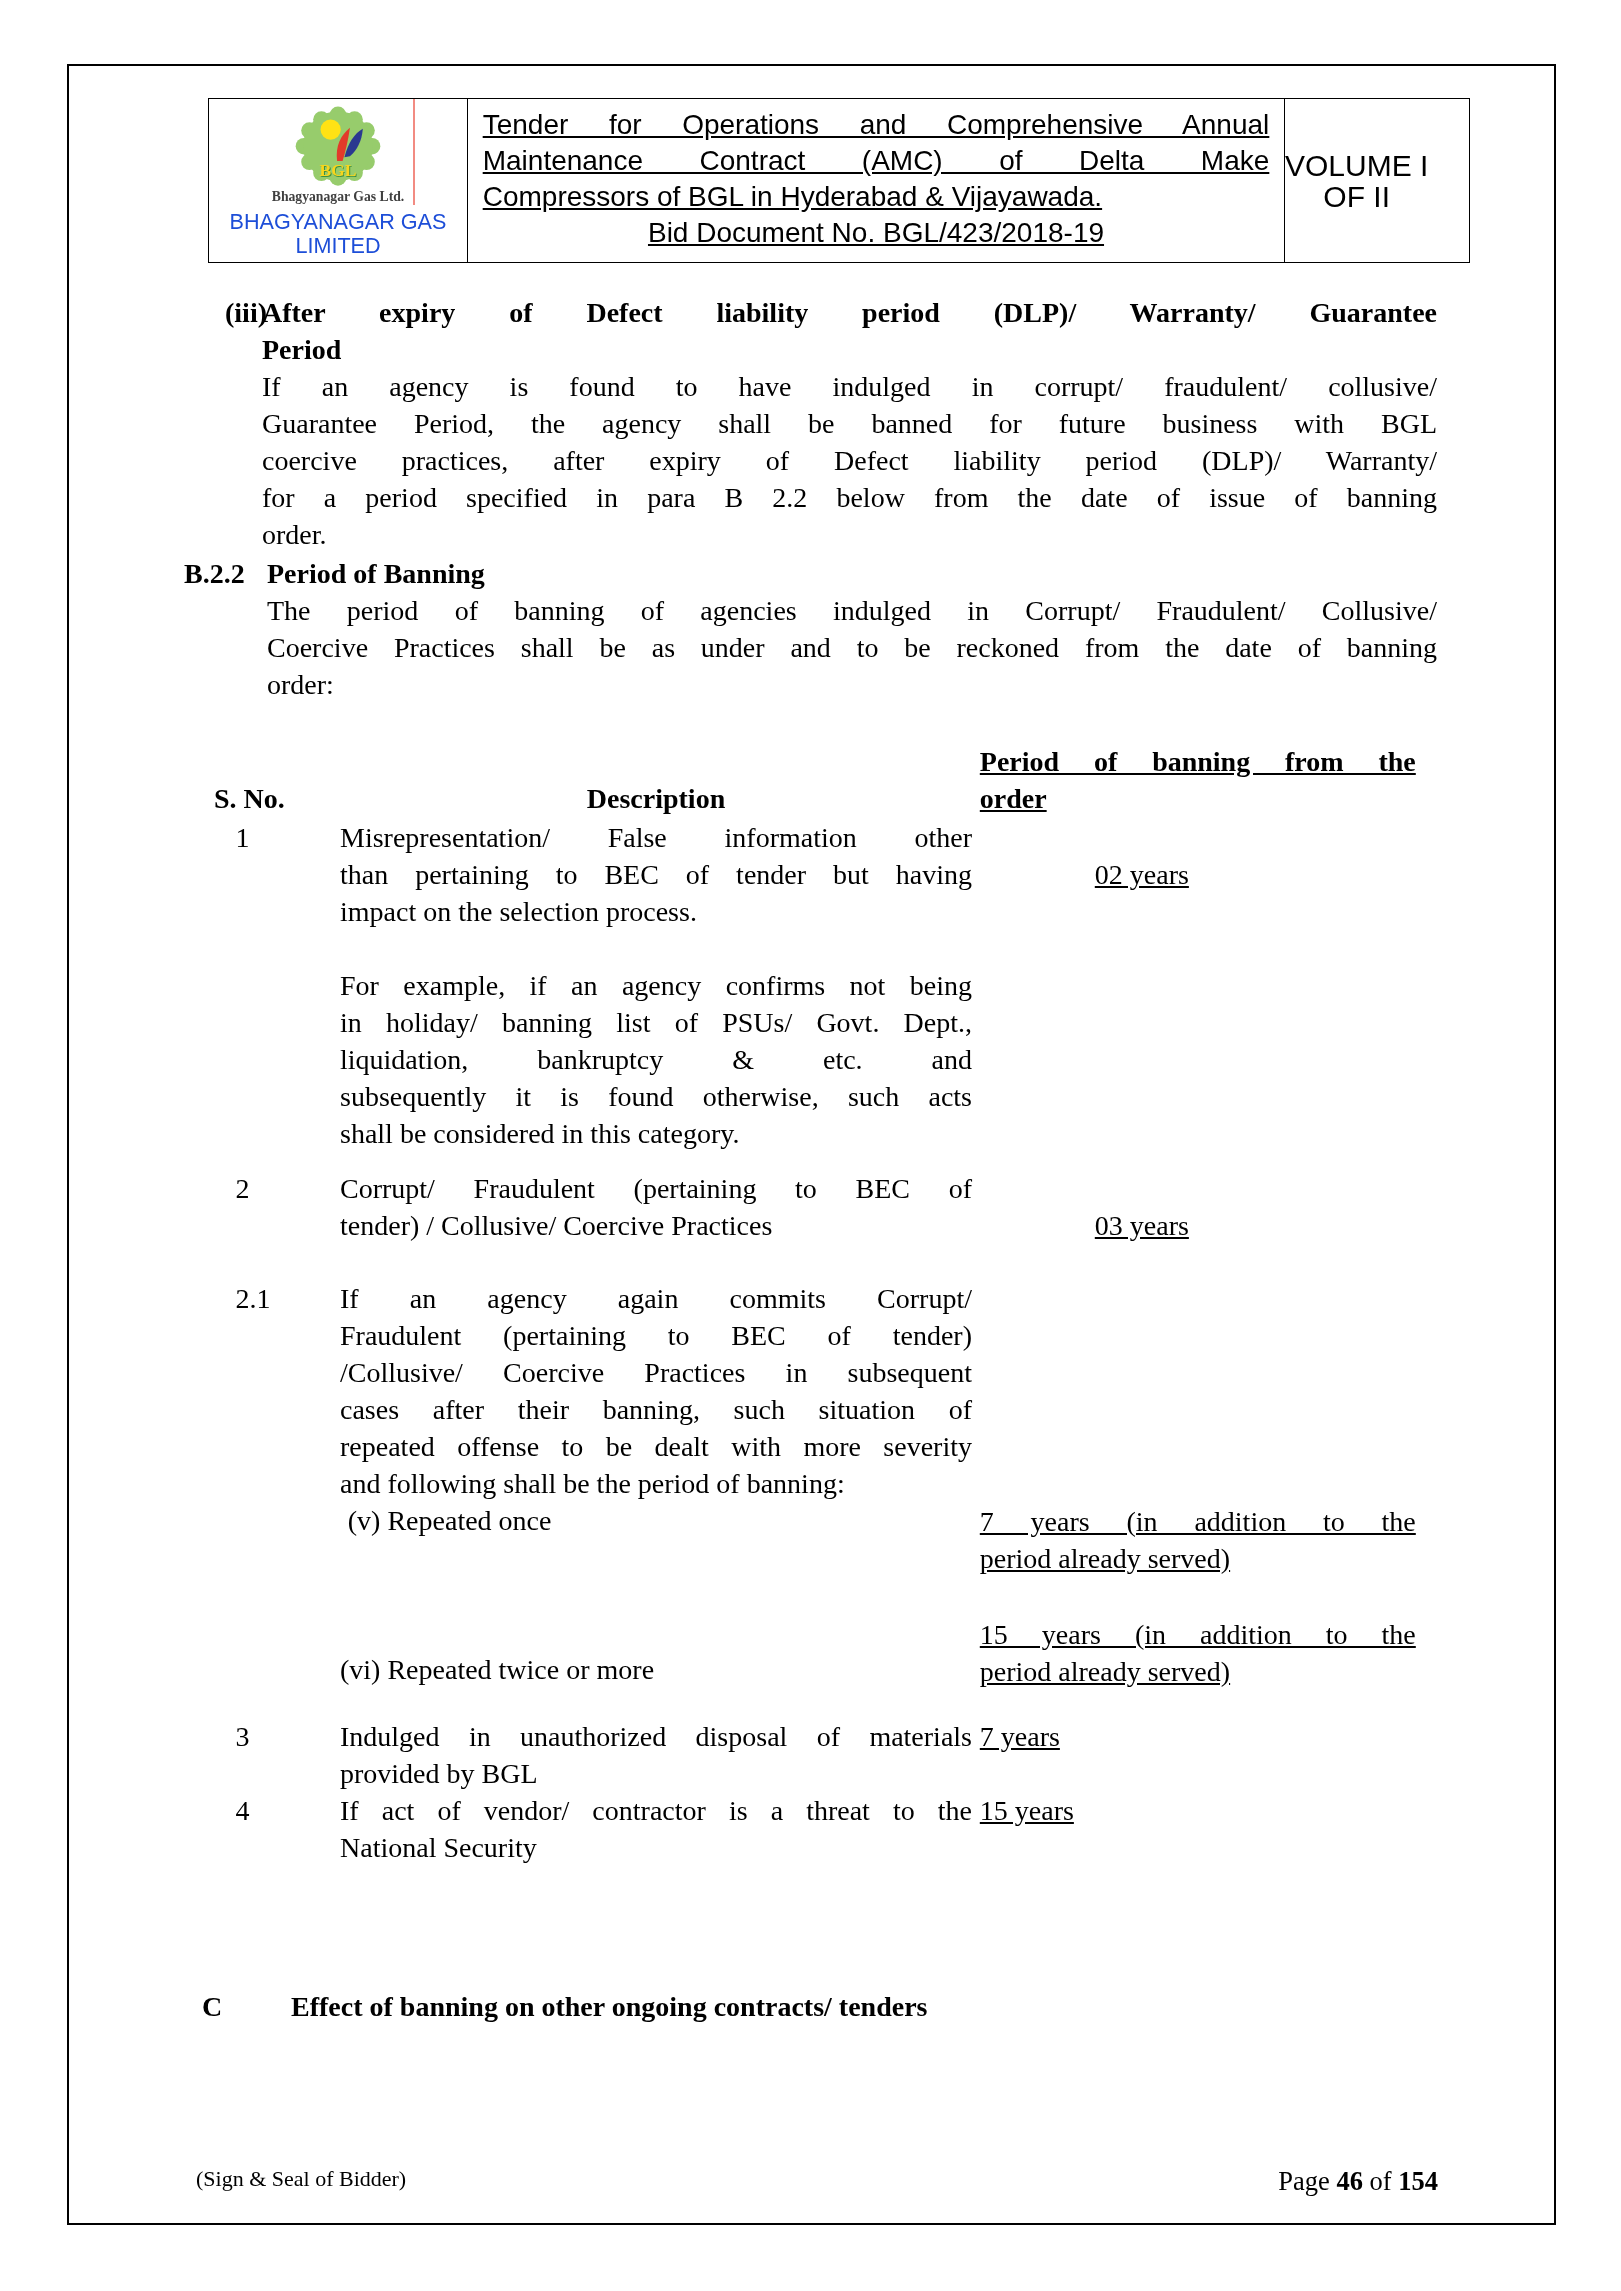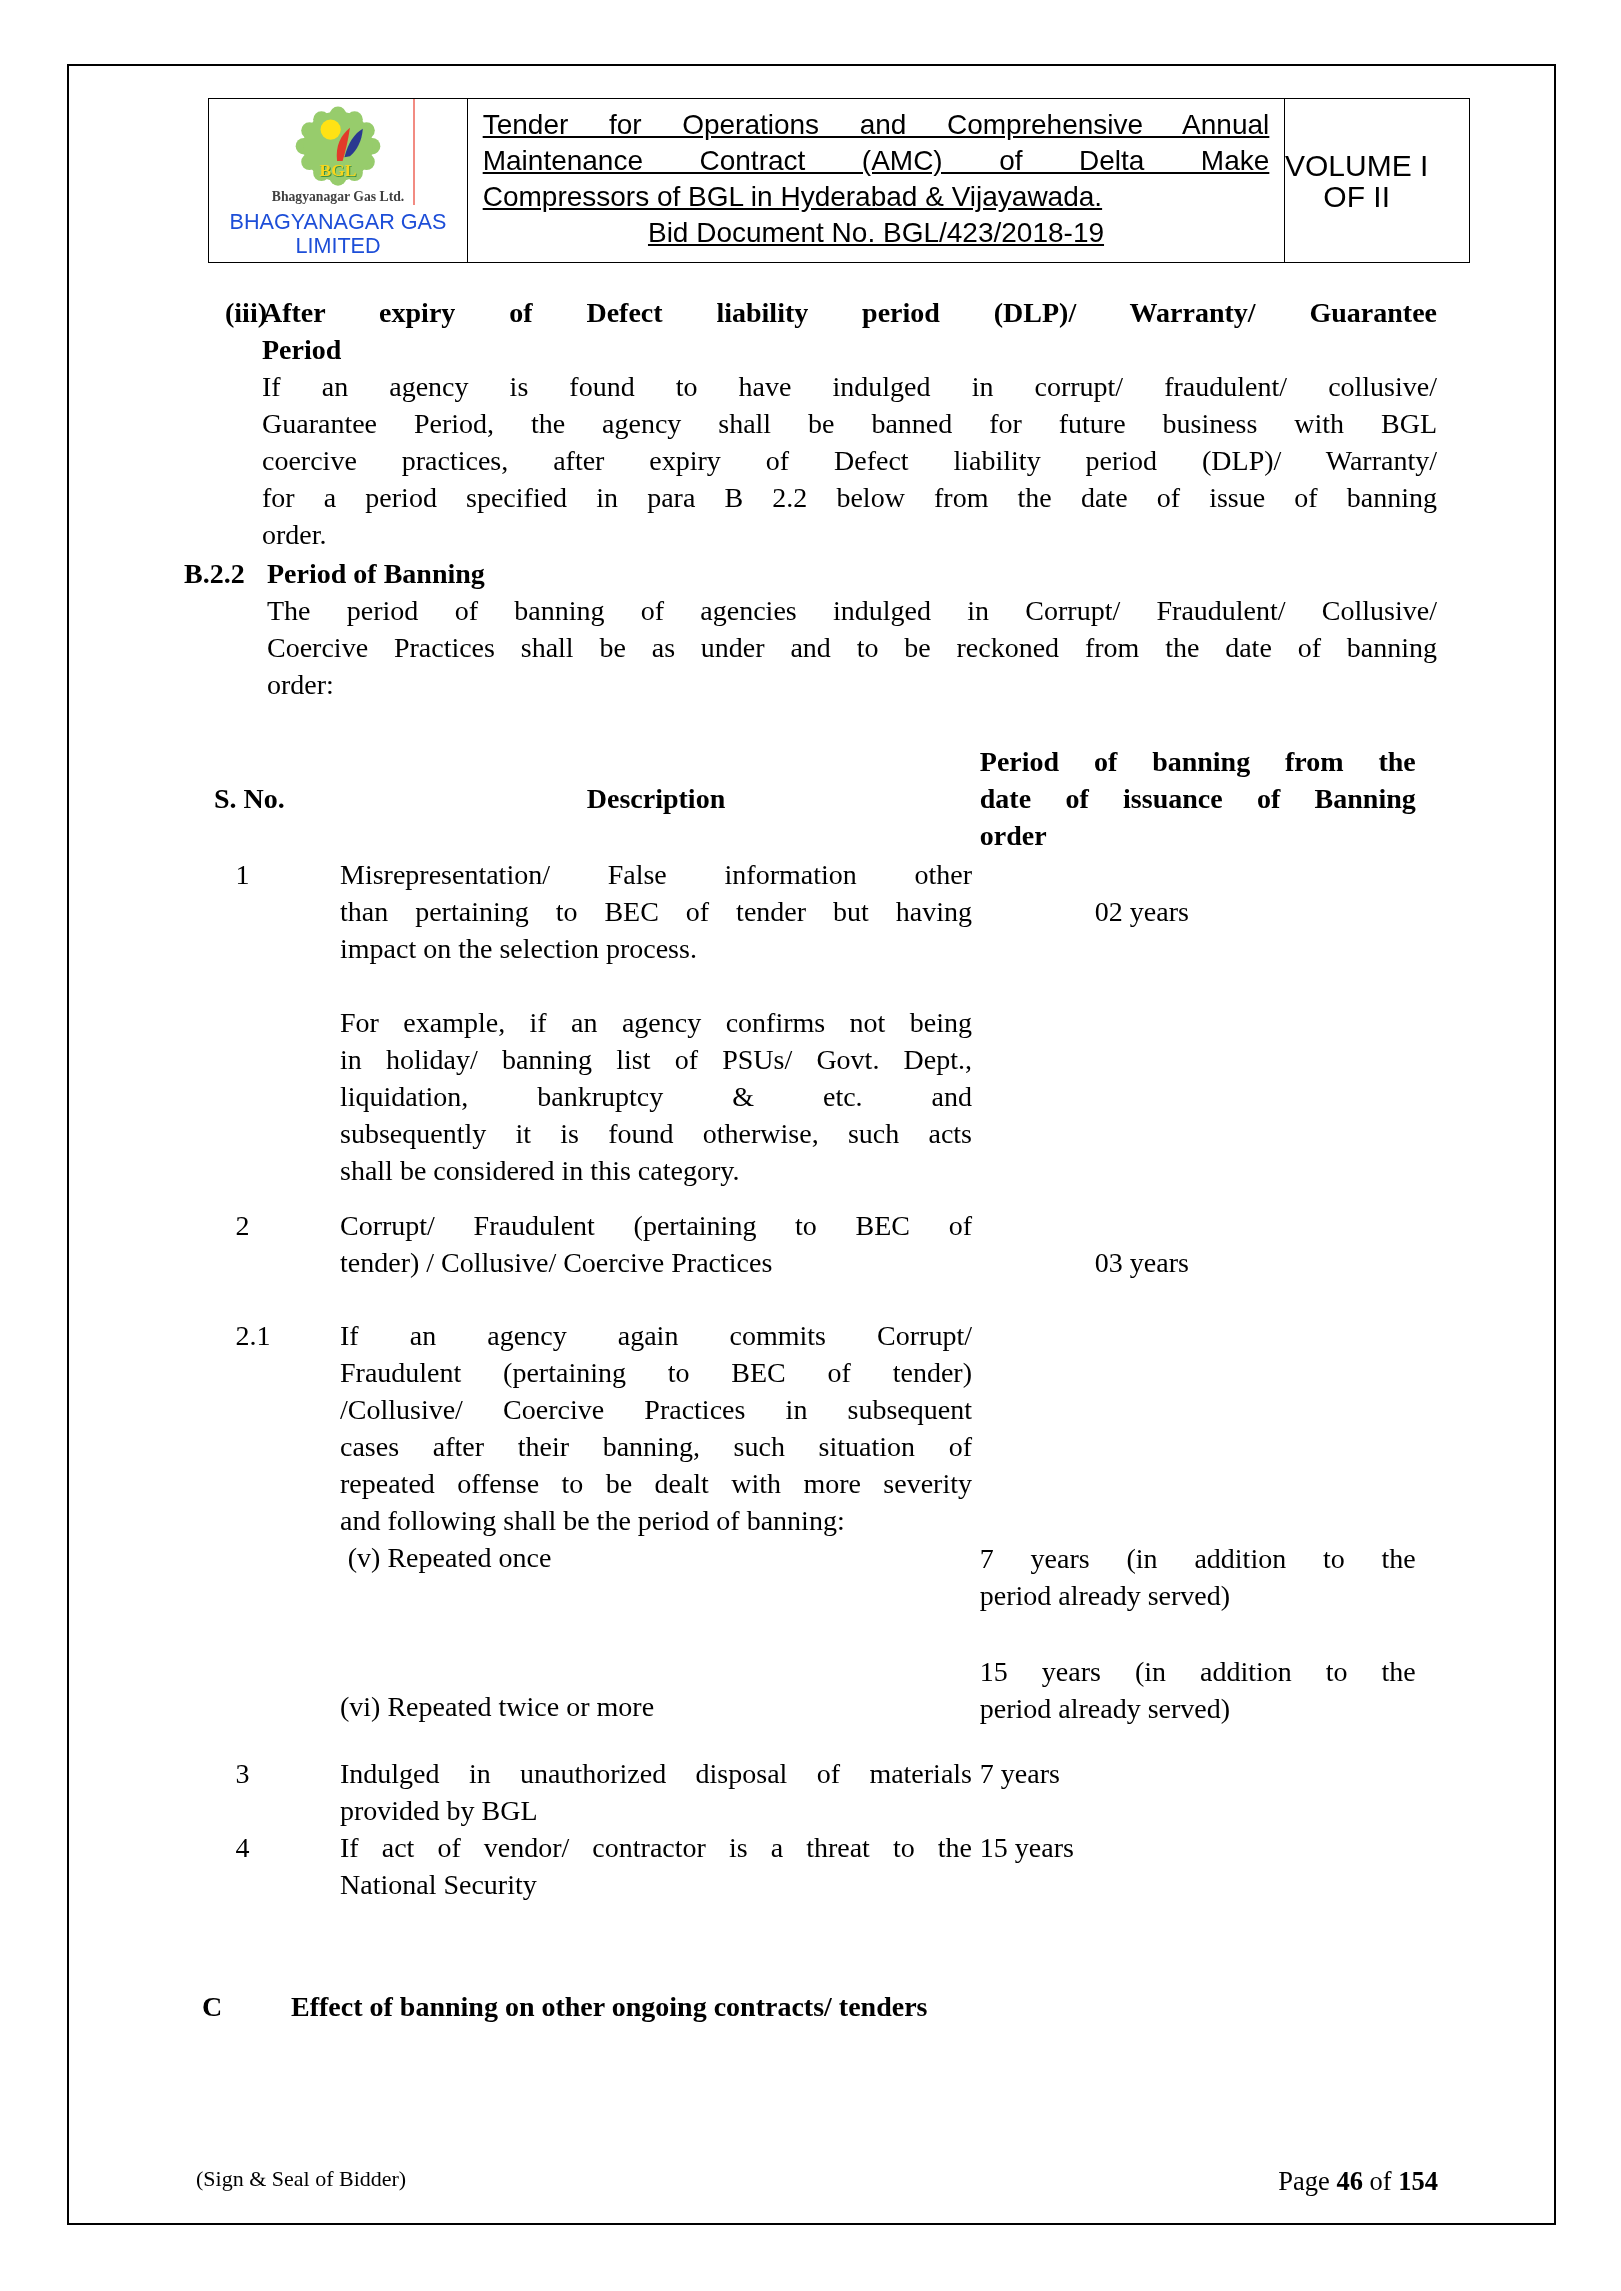--- a/index.html
+++ b/index.html
@@ -24,21 +24,21 @@
   .sec-iii .lbl{position:absolute;left:0;top:0;font-weight:bold;}
   .sec-iii .content{margin-left:37px;width:1175px;}
   .sec-b22{position:absolute;left:184px;top:555px;width:1254px;}
   .sec-b22 .lbl{position:absolute;left:0;top:0;font-weight:bold;}
   .sec-b22 .content{margin-left:83px;width:1170px;}
   
   .tbl{position:absolute;left:214px;top:743px;width:1224px;font-size:28px;line-height:37px;}
   .trow{display:flex;align-items:flex-start;}
   .c1{width:126px;flex:none;box-sizing:border-box;}
   .c2{width:632px;flex:none;box-sizing:border-box;text-align:justify;}
-  .c3{width:436px;flex:none;margin-left:7.8px;box-sizing:border-box;}
+  .c3{width:436px;flex:none;margin-left:7.8px;box-sizing:border-box;text-decoration:underline;}
   .hdr-pad{padding-top:37px;}
   .num{padding-left:21.6px;}
   .gap38{height:37px;}
   .gap40{height:39px;}
   .gap114{height:112px;}
   .pt38{padding-top:37px;}
   .pl117{padding-left:115px;}
   .pt228{padding-top:223px;}
   .r2{margin-top:17.6px;}
   .r21{margin-top:36px;}
@@ -125,21 +125,20 @@
   </div>
 </div>
 
 <div class="tbl">
 
   <div class="trow">
     <div class="c1 bold hdr-pad">S. No.</div>
     <div class="c2 bold hdr-pad" style="text-align:center;">Description</div>
     <div class="c3 bold">
       <div class="jline">Period of banning from the</div>
-      <div class="jline">date of issuance of Banning</div>
       <div>order</div>
     </div>
   </div>
 
   <div class="trow" style="margin-top:2px;">
     <div class="c1 num">1</div>
     <div class="c2">
       <div class="jline">Misrepresentation/ False information other</div>
       <div class="jline">than pertaining to BEC of tender but having</div>
       <div>impact on the selection process.</div>

